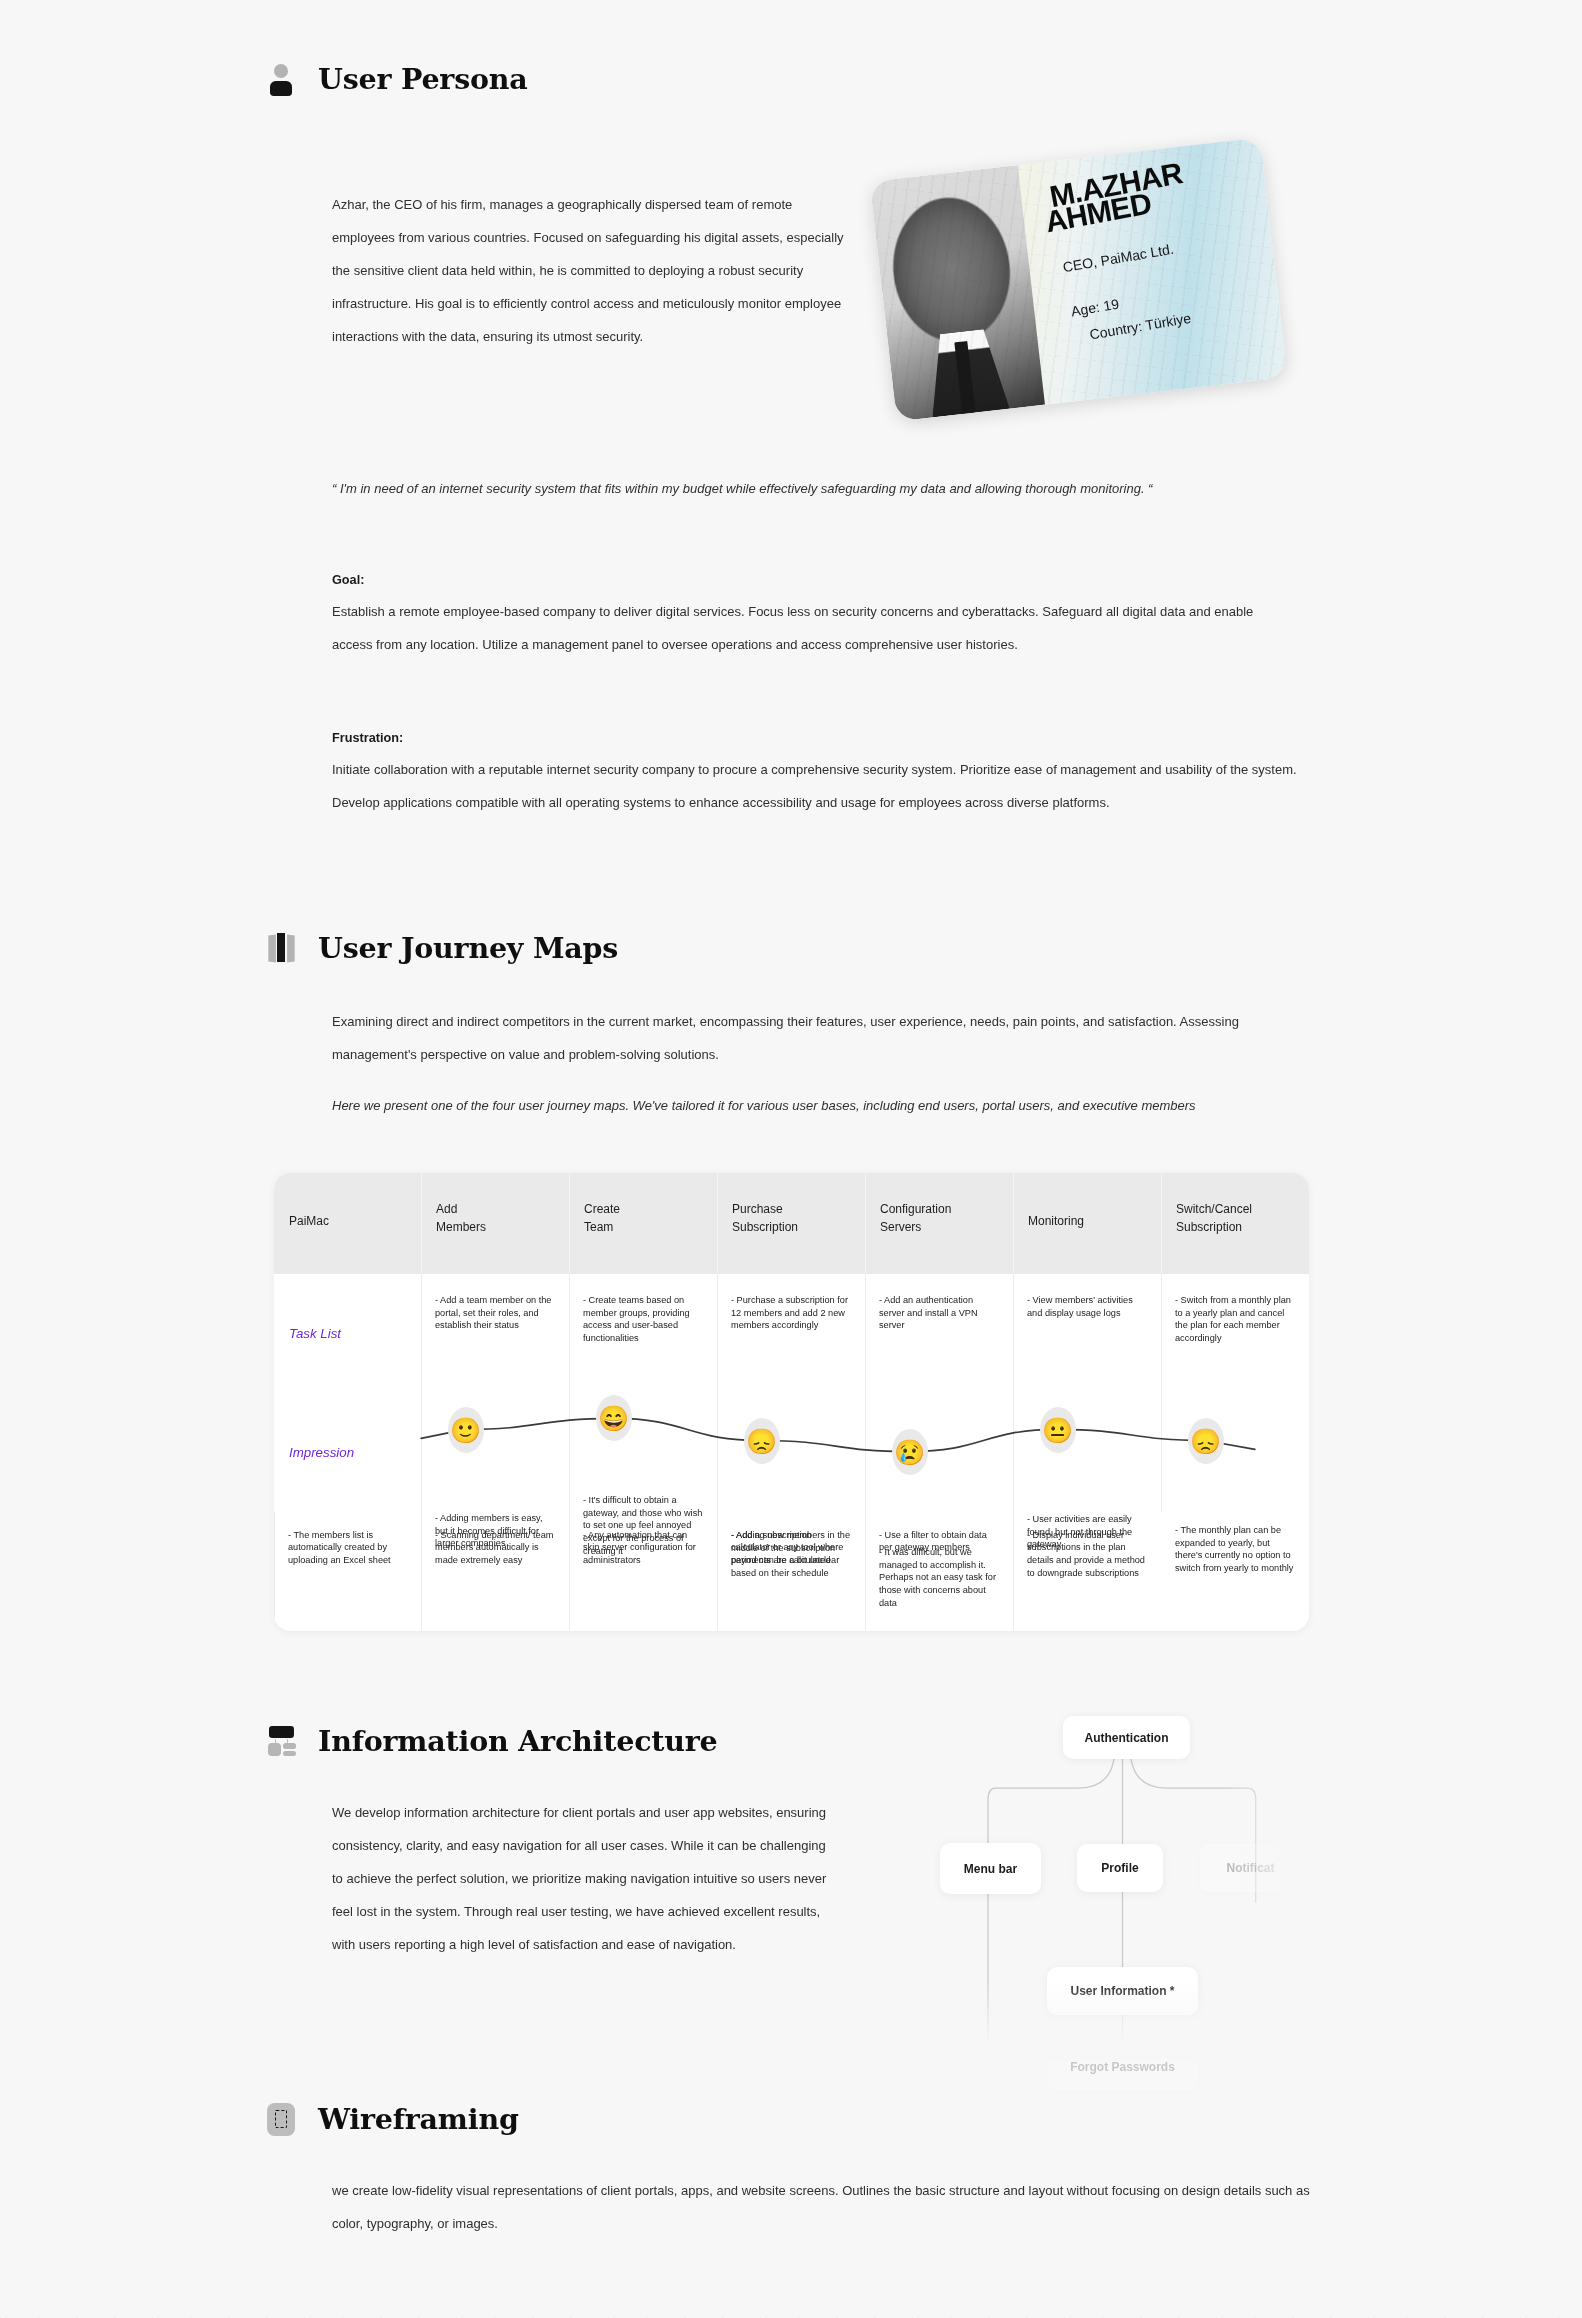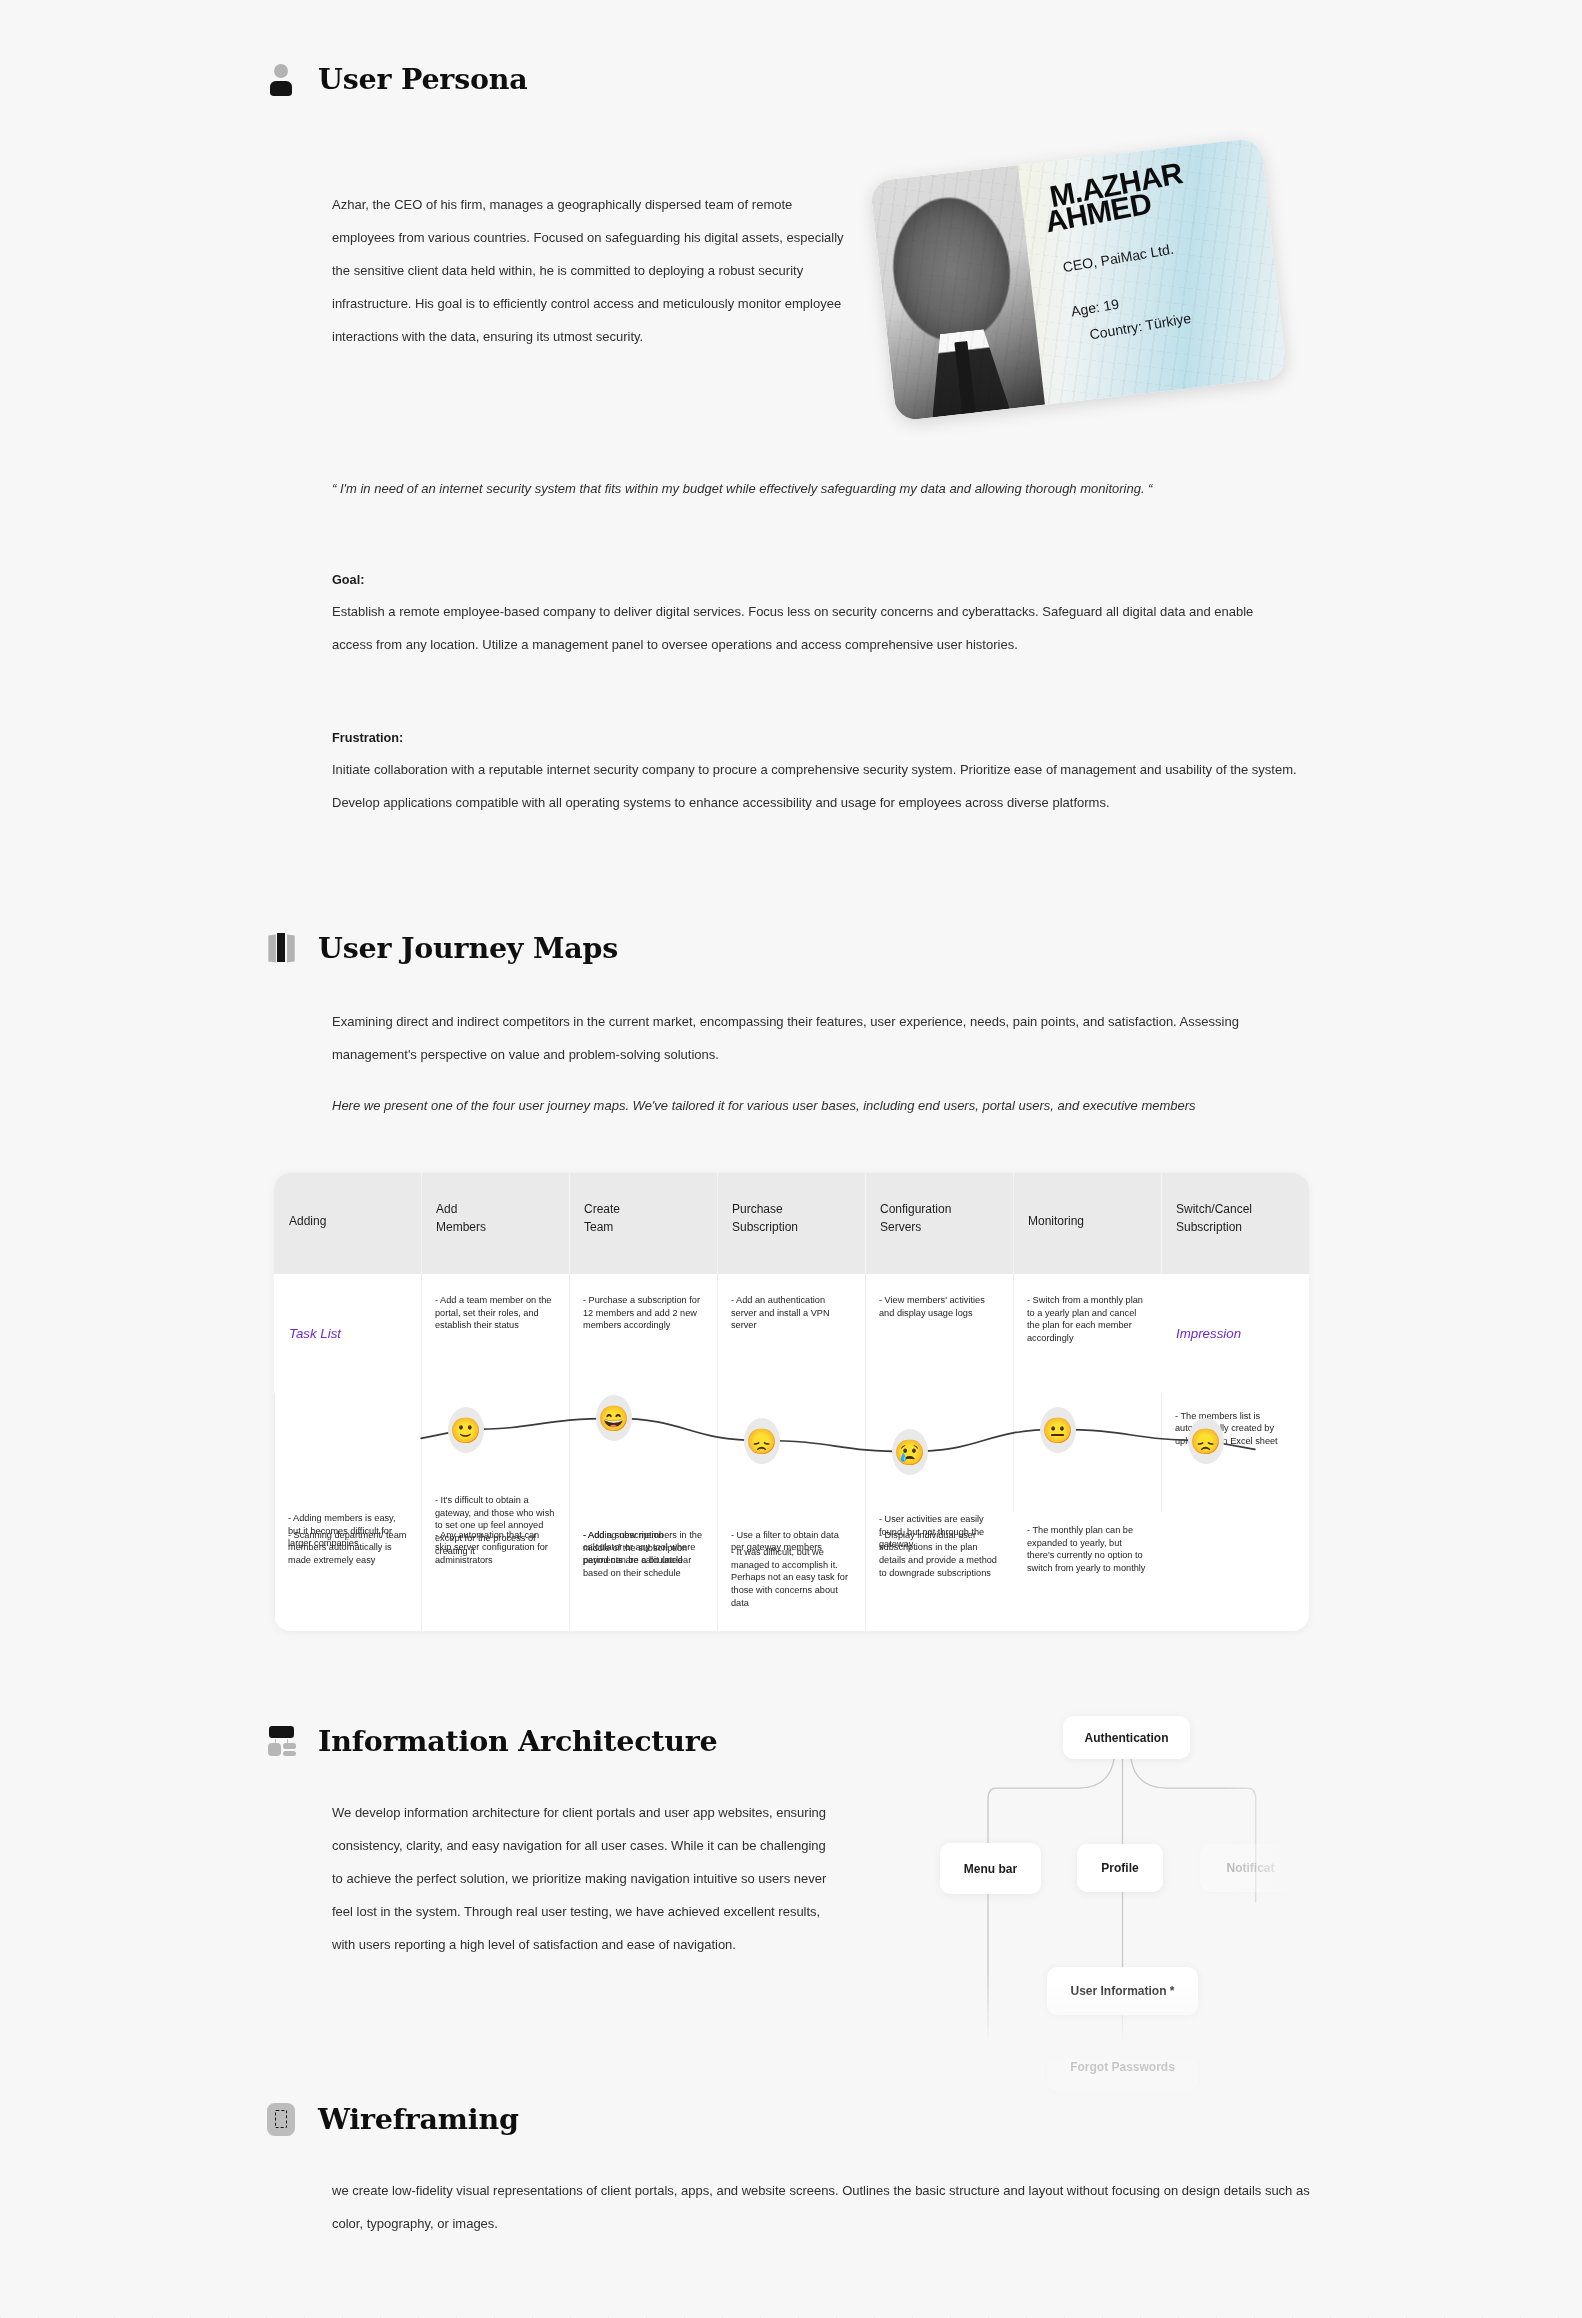--- a/index.html
+++ b/index.html
@@ -287,21 +287,21 @@
     <div class="sec-title">User Journey Maps</div>
   </div>
 
   <div class="body-text" style="position:absolute;left:332px;top:1005px;width:980px;">Examining direct and indirect competitors in the current market, encompassing their features, user experience, needs, pain points, and satisfaction. Assessing management's perspective on value and problem-solving solutions.</div>
 
   <div class="quote-text" style="position:absolute;left:332px;top:1089px;width:951px;">Here we present one of the four user journey maps. We've tailored it for various user bases, including end users, portal users, and executive members</div>
 
   <div class="journey">
     <div class="j-grid" id="jgrid">
         <div class="j-head" style="padding-top: 39px;">
-          <span>Adding</span>
+          <span>PaiMac</span>
         </div>
         <div class="j-head">
           <span>Add</span>
           <span>Members</span>
         </div>
         <div class="j-head">
           <span>Create</span>
           <span>Team</span>
         </div>
         <div class="j-head">
@@ -314,20 +314,21 @@
         </div>
         <div class="j-head" style="padding-top: 39px;">
           <span>Monitoring</span>
         </div>
         <div class="j-head">
           <span>Switch/Cancel</span>
           <span>Subscription</span>
         </div>
         <div class="j-rowlabel">Task List</div>
         <div class="j-cell r-task">- Add a team member on the portal, set their roles, and establish their status</div>
+        <div class="j-cell r-task">- Create teams based on member groups, providing access and user-based functionalities</div>
         <div class="j-cell r-task">- Purchase a subscription for 12 members and add 2 new members accordingly</div>
         <div class="j-cell r-task">- Add an authentication server and install a VPN server</div>
         <div class="j-cell r-task">- View members' activities and display usage logs</div>
         <div class="j-cell r-task">- Switch from a monthly plan to a yearly plan and cancel the plan for each member accordingly</div>
         <div class="j-rowlabel">Impression</div>
         <div class="j-cell r-impr">
           <div class="impr-txt" style="top: 119px;">- Adding members is easy, but it becomes difficult for larger companies</div>
         </div>
         <div class="j-cell r-impr">
           <div class="impr-txt" style="top: 101px;">- It's difficult to obtain a gateway, and those who wish to set one up feel annoyed except for the process of creating it</div>

